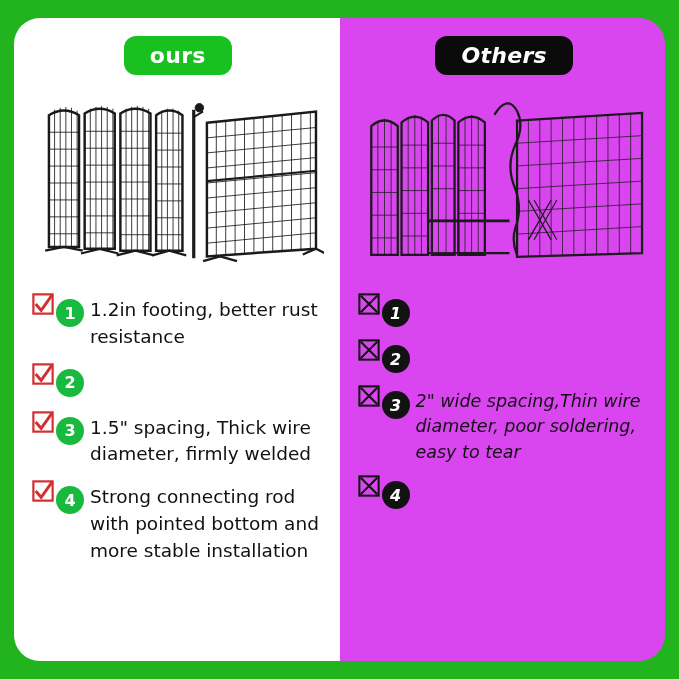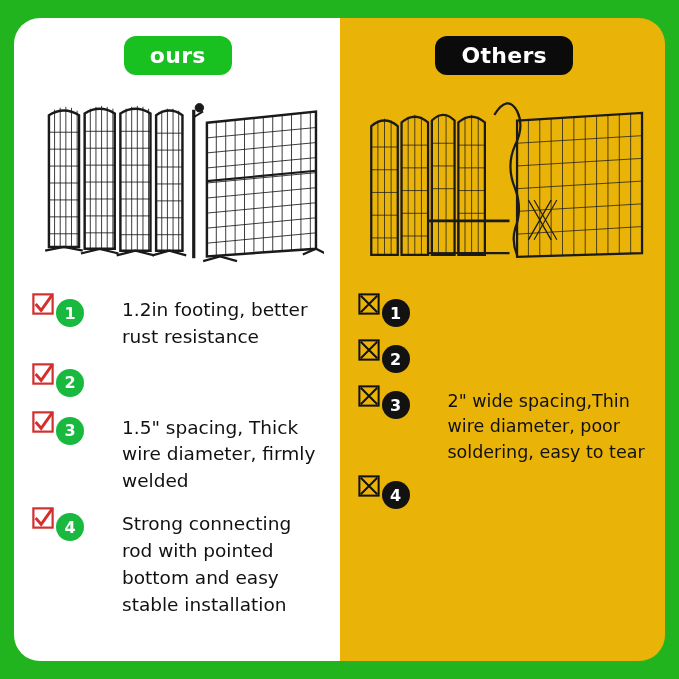--- a/index.html
+++ b/index.html
@@ -27,23 +27,24 @@
     box-sizing: border-box;
     flex: 1 1 50%;
     overflow: hidden;
   }
   .panel-left {
     background: #ffffff;
     border-radius: 26px 0 0 26px;
     padding: 18px 16px 10px 18px;
   }
   .panel-right {
-    background: #eab308;
+    background: #d946ef;
     border-radius: 0 26px 26px 0;
     padding: 18px 14px 10px 18px;
+    font-style: italic;
   }
   
   .panel-left::after {
     content: "";
     position: absolute;
     top: 0;
     right: -26px;
     width: 26px;
     height: 100%;
     background: #ffffff;
@@ -121,21 +122,20 @@
     justify-content: center;
   }
   .num-green { background: #18b93e; }
   .num-black { background: #121212; }
 
   .txt {
     font-size: 18.5px;
     line-height: 1.45;
     color: #111111;
     padding-top: 2px;
-    margin-left: 32px;
   }
   .panel-right .txt {
     font-size: 17.5px;
   }
   .panel-right .list li { margin-bottom: 12px; }
 </style>
 </head>
 <body>
 
 <div class="stage">
@@ -298,21 +298,21 @@
       <li>
         <span class="marks">
           <span class="check">
             <svg viewBox="0 0 24 24" width="22" height="22">
                 <rect x="1.5" y="1.5" width="21" height="21" fill="none" stroke="#d32f2f" stroke-width="2.4"></rect>
                 <path d="M4 12 L10 19 L22 2" fill="none" stroke="#d32f2f" stroke-width="3.2"></path>
               </svg>
           </span>
           <span class="num num-green">4</span>
         </span>
-        <span class="txt">Strong connecting rod with pointed bottom and easy stable installation</span>
+        <span class="txt">Strong connecting rod with pointed bottom and more stable installation</span>
       </li>
     </ul>
   </div>
 
   <div class="panel panel-right">
     <div class="badge-row">
       <span class="badge badge-others">Others</span>
     </div>
 
     <div class="image-box">

